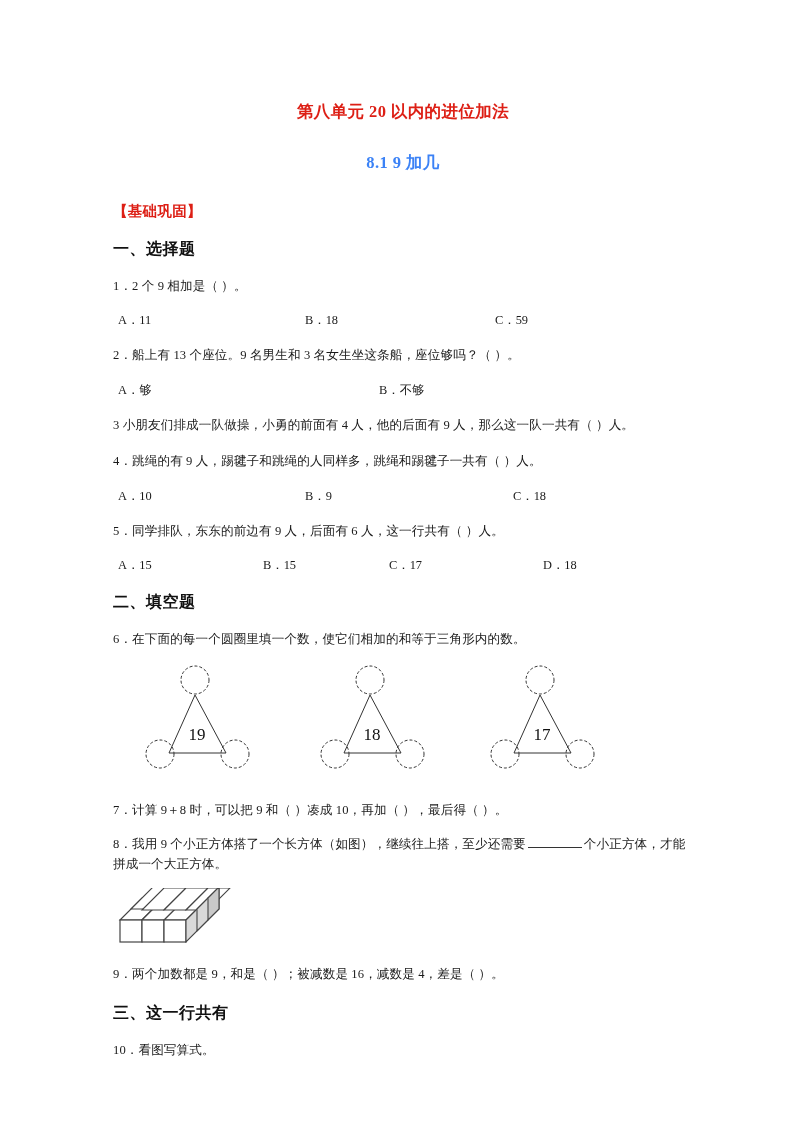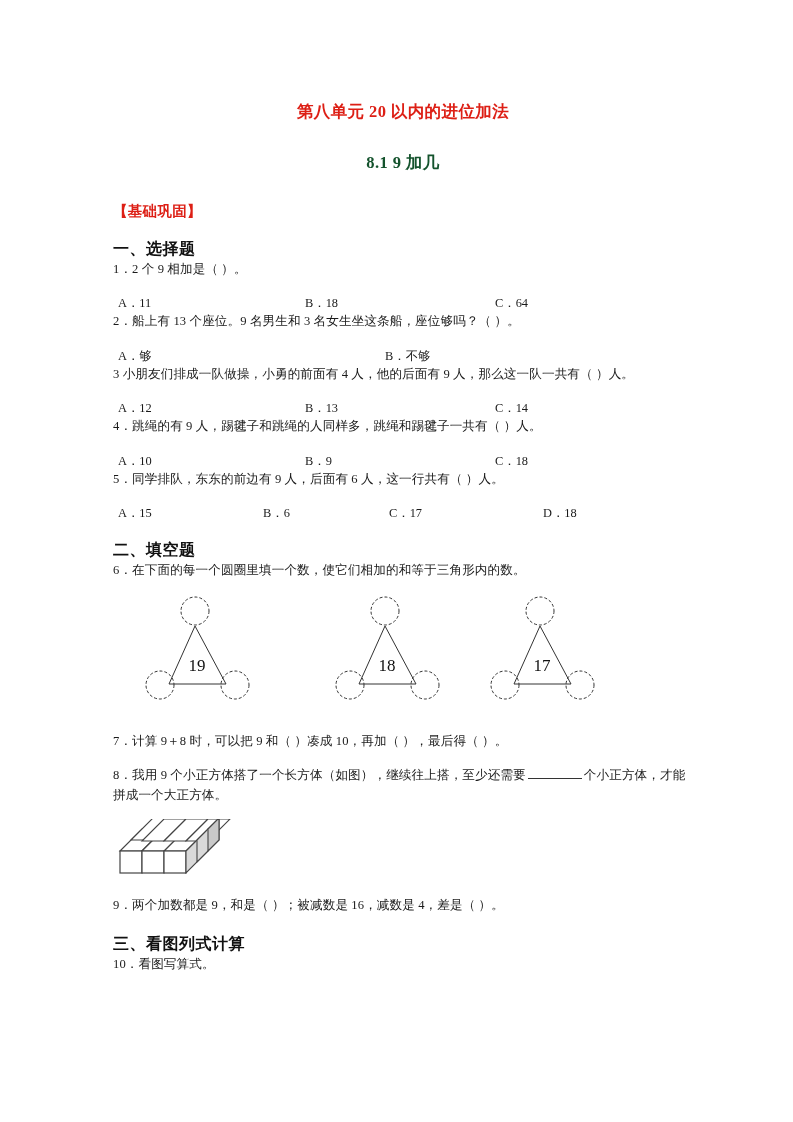--- a/index.html
+++ b/index.html
@@ -33,21 +33,21 @@
   .doc-title {
     color: #dd1f15;
     font-weight: bold;
     font-size: 16.5px;
     text-align: center;
     letter-spacing: 0.4px;
     margin-top: 100px;
     line-height: 1.5;
   }
   .doc-subtitle {
-    color: #14532d;
+    color: #3b82f6;
     font-weight: bold;
     font-size: 16.5px;
     text-align: center;
     letter-spacing: 0.4px;
     margin-top: 26px;
     line-height: 1.5;
   }
   .section-red {
     color: #dd1f15;
     font-weight: bold;
@@ -59,20 +59,21 @@
     font-weight: bold;
     font-size: 16px;
     margin-top: 18px;
     letter-spacing: 0.5px;
     color: #111;
   }
 
   
   .q {
     font-size: 12.6px;
+    margin-top: 17px;
     line-height: 1.55;
     color: #1a1a1a;
     letter-spacing: 0.1px;
   }
   .q.tight { margin-top: 15px; }
 
   
   .opts {
     position: relative;
     height: 17px;
@@ -132,66 +133,61 @@
     <div class="doc-subtitle">8.1  9 加几</div>
 
     <div class="section-red">【基础巩固】</div>
 
     <div class="section-head">一、选择题</div>
 
     <div class="q">1．2 个 9 相加是（          ）。</div>
     <div class="opts">
       <span class="opt" style="left: 5px;">A．11</span>
       <span class="opt" style="left: 192px;">B．18</span>
-      <span class="opt" style="left: 382px;">C．64</span>
+      <span class="opt" style="left: 382px;">C．59</span>
     </div>
 
     <div class="q">2．船上有 13 个座位。9 名男生和 3 名女生坐这条船，座位够吗？（          ）。</div>
     <div class="opts">
       <span class="opt" style="left: 5px;">A．够</span>
-      <span class="opt" style="left: 272px; text-align: right;">B．不够</span>
+      <span class="opt" style="left: 266px; text-align: right;">B．不够</span>
     </div>
 
     <div class="q">3 小朋友们排成一队做操，小勇的前面有 4 人，他的后面有 9 人，那么这一队一共有（             ）人。</div>
-    <div class="opts">
-      <span class="opt" style="left: 5px;">A．12</span>
-      <span class="opt" style="left: 192px;">B．13</span>
-      <span class="opt" style="left: 382px;">C．14</span>
-    </div>
 
     <div class="q">4．跳绳的有 9 人，踢毽子和跳绳的人同样多，跳绳和踢毽子一共有（          ）人。</div>
     <div class="opts">
       <span class="opt" style="left: 5px;">A．10</span>
       <span class="opt" style="left: 192px;">B．9</span>
-      <span class="opt" style="left: 382px; text-align: center;">C．18</span>
+      <span class="opt" style="left: 400px; text-align: center;">C．18</span>
     </div>
 
     <div class="q">5．同学排队，东东的前边有 9 人，后面有 6 人，这一行共有（          ）人。</div>
     <div class="opts">
       <span class="opt" style="left: 5px;">A．15</span>
-      <span class="opt" style="left: 150px;">B．6</span>
+      <span class="opt" style="left: 150px;">B．15</span>
       <span class="opt" style="left: 276px;">C．17</span>
       <span class="opt" style="left: 430px;">D．18</span>
     </div>
 
     <div class="section-head">二、填空题</div>
 
     <div class="q">6．在下面的每一个圆圈里填一个数，使它们相加的和等于三角形内的数。</div>
 
     <div class="tri-row">
       <div class="tri-fig" style="left: 30px;">
         <svg width="130" height="128" viewBox="0 0 130 128">
           <circle cx="52" cy="22" r="14" fill="#fff" stroke="#333" stroke-width="1" stroke-dasharray="3,2"></circle>
           <circle cx="17" cy="96" r="14" fill="#fff" stroke="#333" stroke-width="1" stroke-dasharray="3,2"></circle>
           <circle cx="92" cy="96" r="14" fill="#fff" stroke="#333" stroke-width="1" stroke-dasharray="3,2"></circle>
           <path d="M52 37 L26 95 L83 95 Z" fill="none" stroke="#333" stroke-width="1"></path>
           <text class="tri-num" x="54" y="82" text-anchor="middle">19</text>
         </svg>
       </div>
-      <div class="tri-fig" style="left: 220px;">
+      <div class="tri-fig" style="left: 205px;">
         <svg width="130" height="128" viewBox="0 0 130 128">
           <circle cx="52" cy="22" r="14" fill="#fff" stroke="#333" stroke-width="1" stroke-dasharray="3,2"></circle>
           <circle cx="17" cy="96" r="14" fill="#fff" stroke="#333" stroke-width="1" stroke-dasharray="3,2"></circle>
           <circle cx="92" cy="96" r="14" fill="#fff" stroke="#333" stroke-width="1" stroke-dasharray="3,2"></circle>
           <path d="M52 37 L26 95 L83 95 Z" fill="none" stroke="#333" stroke-width="1"></path>
           <text class="tri-num" x="54" y="82" text-anchor="middle">18</text>
         </svg>
       </div>
       <div class="tri-fig" style="left: 375px; text-decoration: underline;">
         <svg width="130" height="128" viewBox="0 0 130 128">
@@ -241,18 +237,18 @@
         <g stroke="#444" stroke-width="1.1" fill="#c9c9c9">
           <path d="M90 10 L101 -1 L101 21 L90 32 Z"></path>
         </g>
 
         <path d="M2 32 L24 10 L46 10 L68 10 L90 10 L101 -1 L112 -1 L112 21 L90 43 L90 54 L2 54 Z" fill="none" stroke="#333" stroke-width="1.3" opacity="0.0"></path>
       </svg>
     </div>
 
     <div class="q tight">9．两个加数都是 9，和是（           ）；被减数是 16，减数是 4，差是（           ）。</div>
 
-    <div class="section-head">三、看图列式计算</div>
+    <div class="section-head">三、这一行共有</div>
 
     <div class="q">10．看图写算式。</div>
 
   </div>
 </div>
 
 </body></html>

